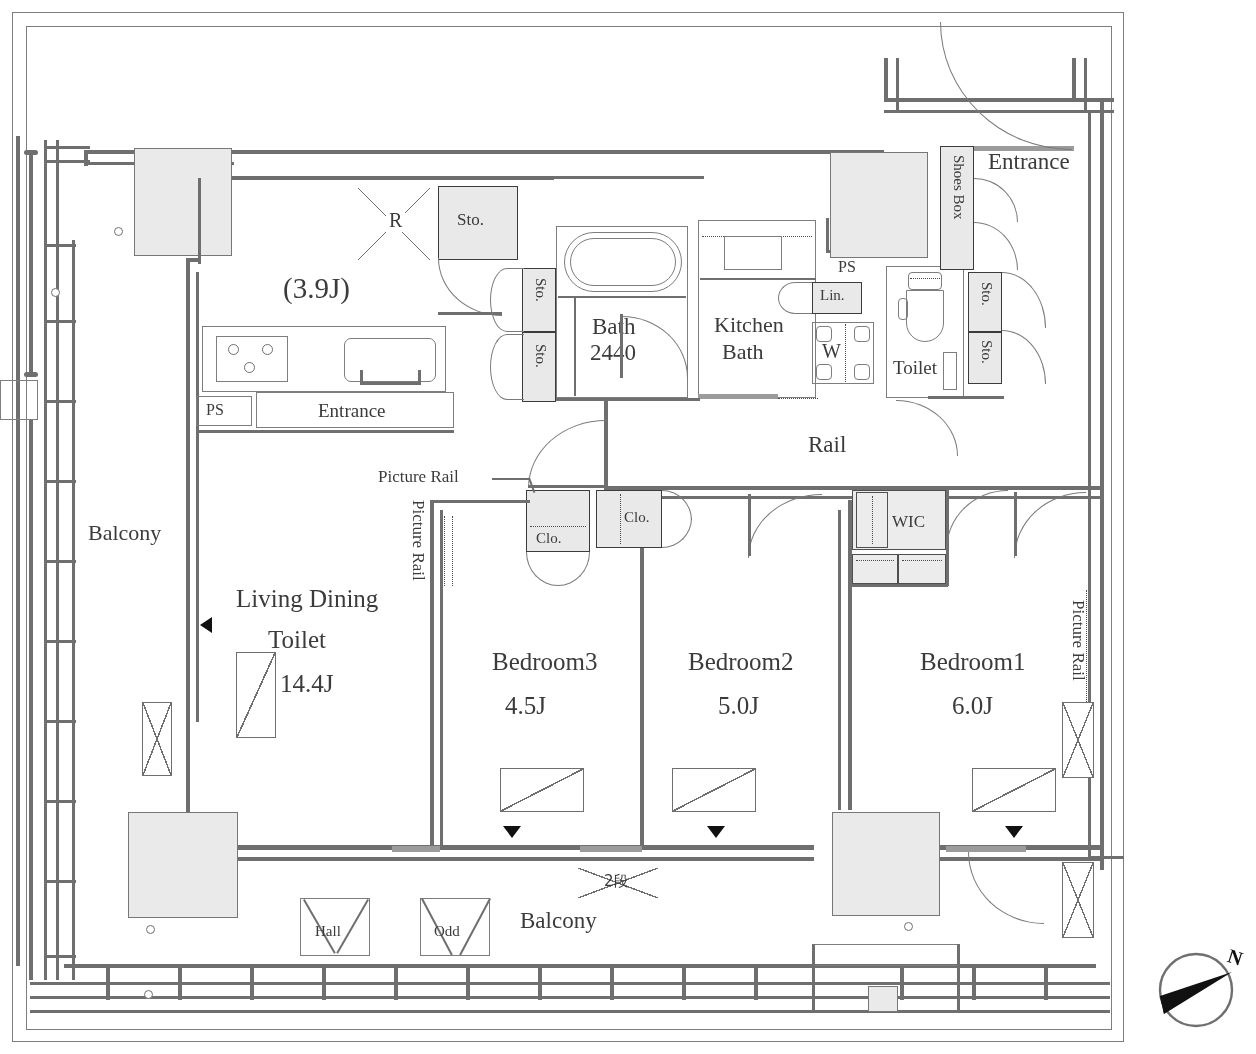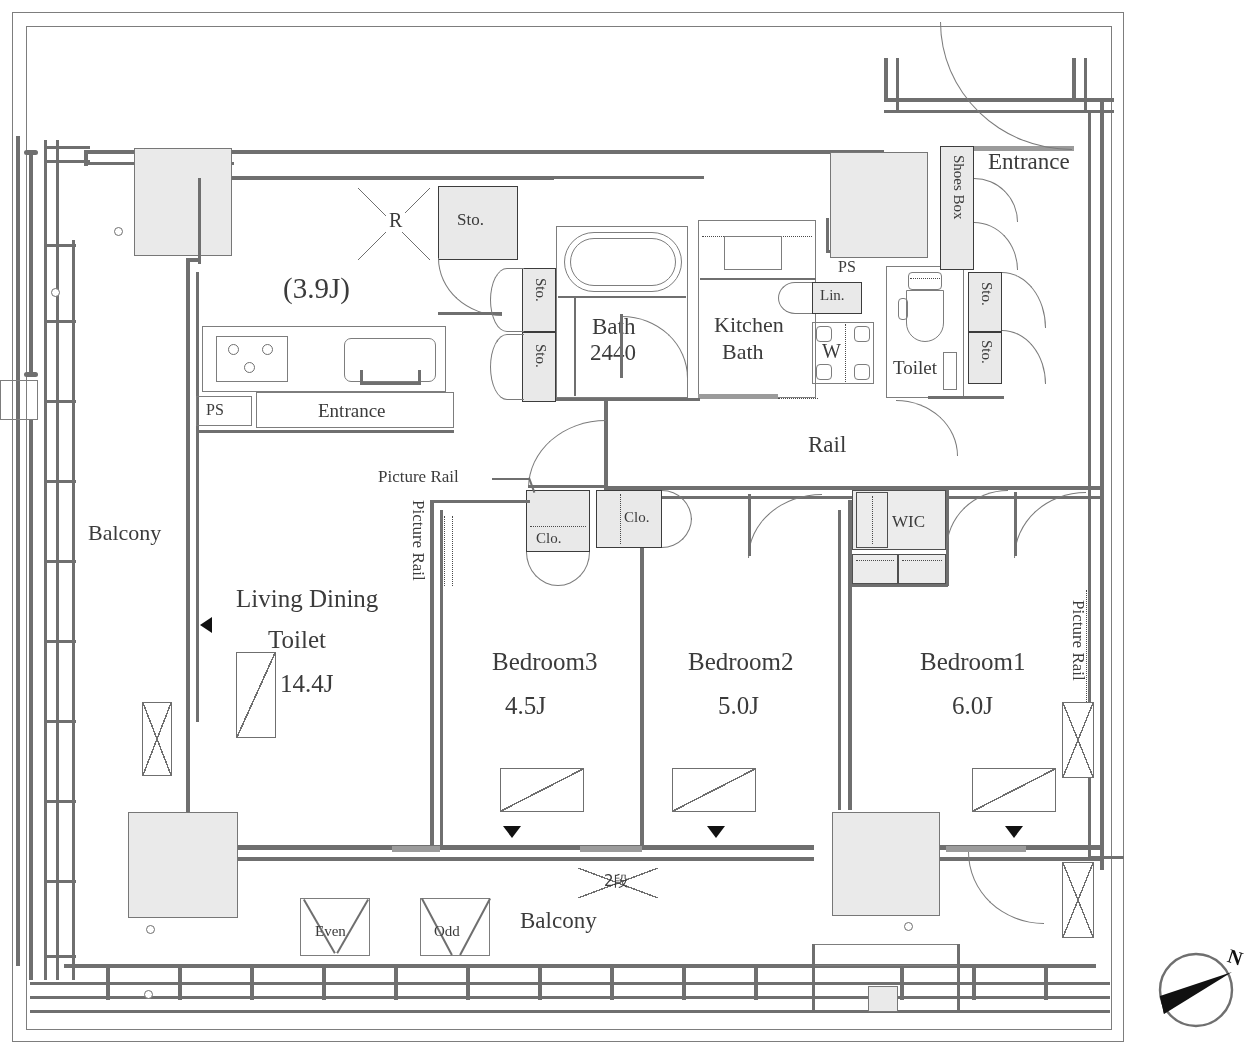--- a/index.html
+++ b/index.html
@@ -276,21 +276,21 @@
   <div class="darkband" style="left:392px;top:846px;width:48px;height:6px;"></div>
   <div class="darkband" style="left:580px;top:846px;width:62px;height:6px;"></div>
   <div class="darkband" style="left:946px;top:846px;width:80px;height:6px;"></div>
   <div class="arc" style="left:968px;top:852px;width:76px;height:72px;border-radius:0 0 0 100%;border-top:none;border-right:none;"></div>
 
   <span class="lbl" style="left:520px;top:908px;font-size:23px;">Balcony</span>
 
   <div class="thin" style="left:300px;top:898px;width:70px;height:58px;"></div>
   <div class="line" style="left:303px;top:900px;width:2px;height:62px;transform:rotate(-30deg);transform-origin:top left;"></div>
   <div class="line" style="left:367px;top:900px;width:2px;height:62px;transform:rotate(30deg);transform-origin:top right;"></div>
-  <span class="lbl" style="left:315px;top:923px;font-size:15px;">Even</span>
+  <span class="lbl" style="left:315px;top:923px;font-size:15px;">Hall</span>
 
   <div class="thin" style="left:420px;top:898px;width:70px;height:58px;"></div>
   <div class="line" style="left:421px;top:899px;width:2px;height:64px;transform:rotate(-28deg);transform-origin:top left;"></div>
   <div class="line" style="left:489px;top:899px;width:2px;height:64px;transform:rotate(28deg);transform-origin:top right;"></div>
   <span class="lbl" style="left:434px;top:923px;font-size:15px;">Odd</span>
 
   <div class="thin" style="left:578px;top:868px;width:80px;height:30px;"></div>
   <div class="xbox" style="left:578px;top:868px;width:80px;height:30px;border:none;"></div>
   <span class="lbl" style="left:604px;top:872px;font-size:15px;font-family:'DejaVu Sans',sans-serif;">2段</span>
 

